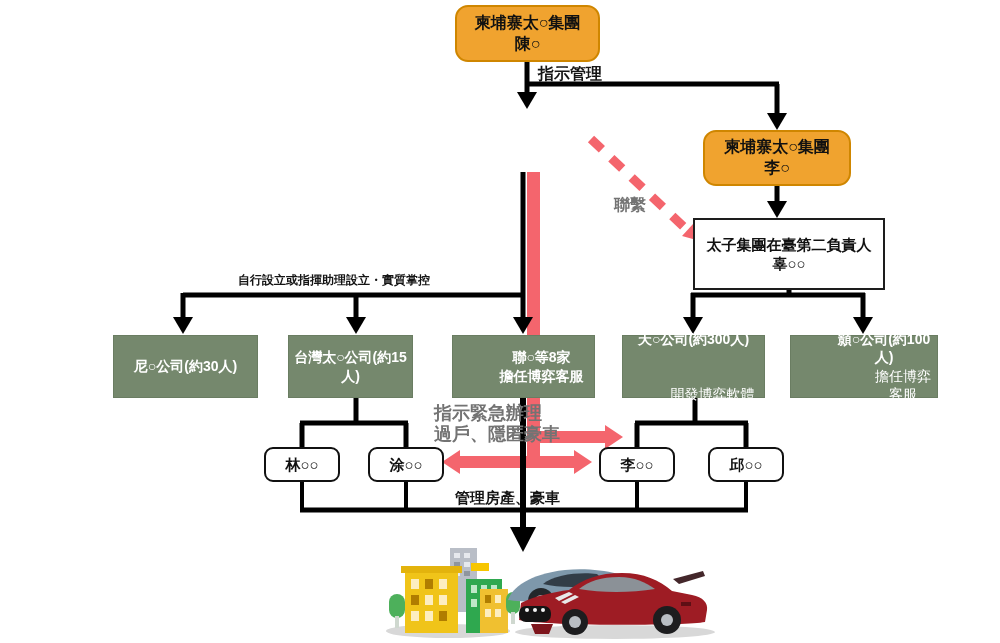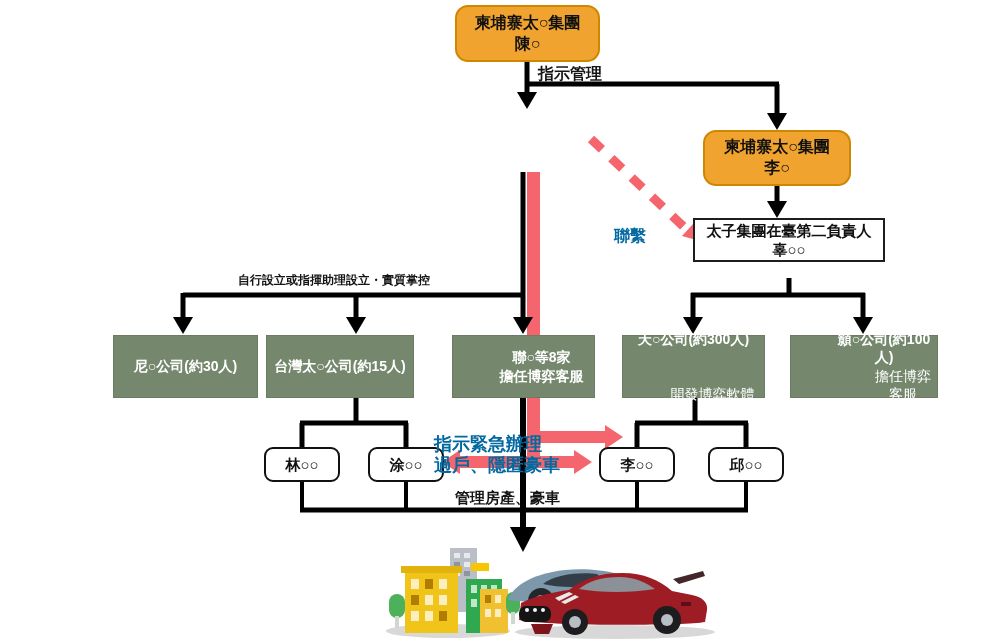--- a/index.html
+++ b/index.html
@@ -6,21 +6,21 @@
   .canvas{position:relative;width:1000px;height:643px;background:#ffffff;overflow:hidden;
           font-family:"Liberation Sans","DejaVu Sans",sans-serif;}
   .node{position:absolute;display:flex;flex-direction:column;align-items:center;justify-content:center;
         text-align:center;z-index:2;line-height:1.3;box-sizing:border-box;color:#111;}
   .orange{background:#F0A32F;border:2px solid #CF8600;border-radius:13px;font-weight:bold;font-size:16px;}
   .white-box{background:#ffffff;border:2px solid #1d1d1d;font-weight:bold;font-size:15px;}
   .green{background:#75886D;color:#fff;font-weight:bold;font-size:14px;border:1px solid #6a7d62;}
   .green .thin{font-weight:normal;margin-left:38px;}
   .name-box{background:#ffffff;border:2px solid #111;border-radius:9px;font-weight:600;font-size:15px;}
   .lbl{position:absolute;font-weight:bold;color:#151515;white-space:nowrap;z-index:2;}
-  .lbl.red{color:#0369a1;margin-top:31px;}
+  .lbl.red{color:#737373;}
   .lbl.under{z-index:0;}
   svg.wires{position:absolute;left:0;top:0;z-index:1;}
   .illus{position:absolute;left:383px;top:546px;z-index:2;}
 </style>
 </head>
 <body>
 
 <div class="canvas">
 
   <div class="lbl under" style="left:455px;top:489px;font-size:15px;">管理房產、豪車</div>
@@ -84,29 +84,29 @@
     <span>柬埔寨太○集團</span>
     <span>陳○</span>
   </div>
 
 
   <div class="node orange" style="left:703px;top:130px;width:148px;height:56px;">
     <span>柬埔寨太○集團</span>
     <span>李○</span>
   </div>
 
-  <div class="node white-box" style="left:693px;top:218px;width:192px;height:44px;">
+  <div class="node white-box" style="left:693px;top:218px;width:192px;height:72px;">
     <span>太子集團在臺第二負責人</span>
     <span>辜○○</span>
   </div>
 
   <div class="node green" style="left:113px;top:335px;width:145px;height:63px;">
     <span>尼○公司(約30人)</span>
   </div>
-  <div class="node green" style="left:266px;top:335px;width:148px;height:63px;">
+  <div class="node green" style="left:288px;top:335px;width:125px;height:63px;">
     <span>台灣太○公司(約15人)</span>
   </div>
   <div class="node green" style="left:452px;top:335px;width:143px;height:63px;padding-left:36px;">
     <span>聯○等8家</span>
     <span>擔任博弈客服</span>
   </div>
   <div class="node green" style="left:622px;top:335px;width:143px;height:63px;gap:36px;">
     <span>天○公司(約300人)</span>
     <span class="thin">開發博弈軟體</span>
   </div>

